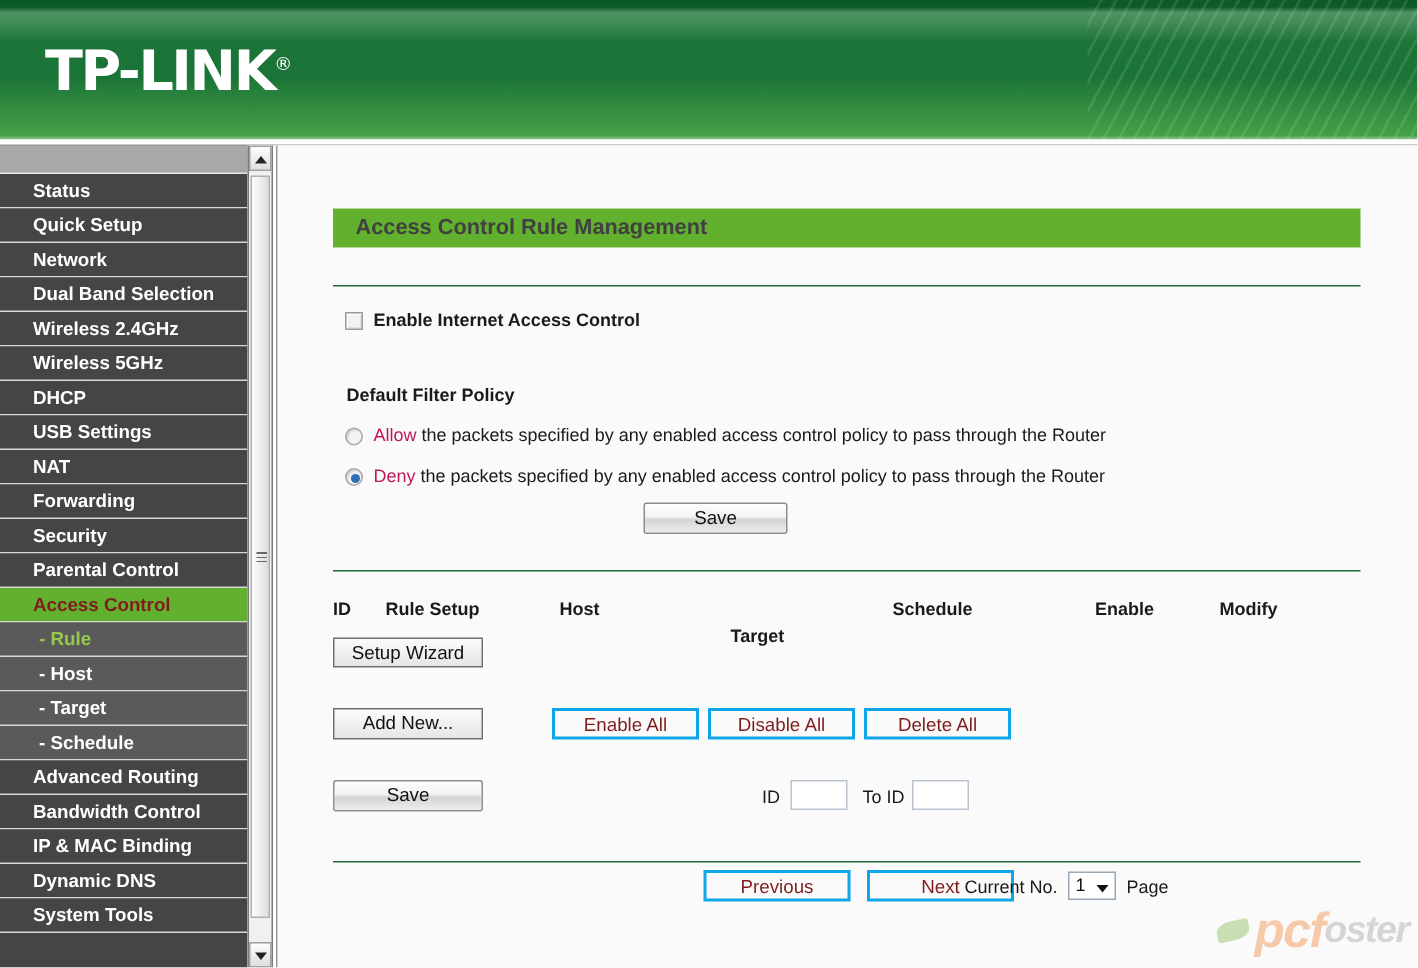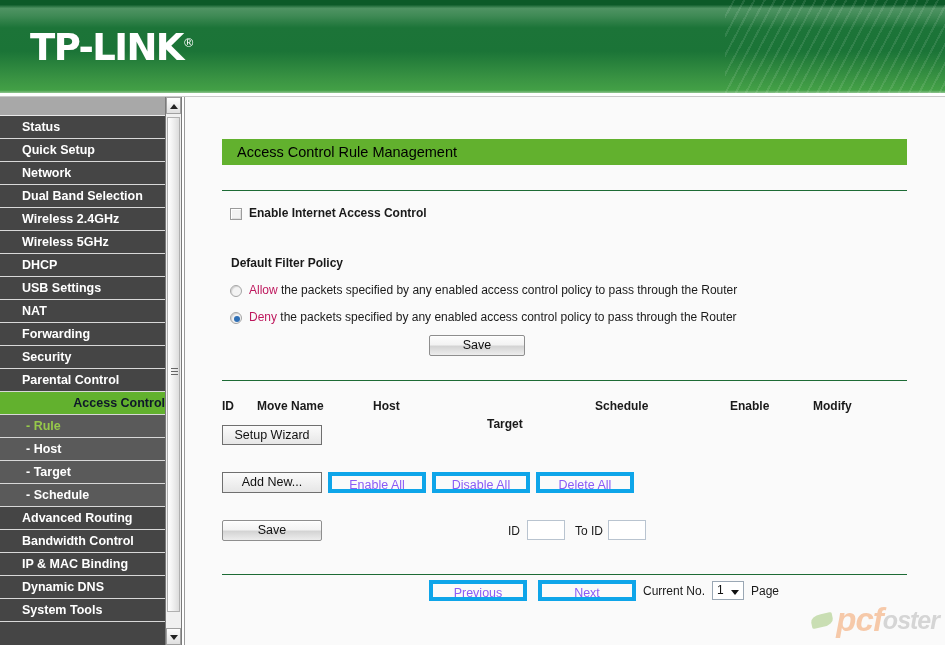--- a/index.html
+++ b/index.html
@@ -81,22 +81,21 @@
     background: #454545;
     white-space: nowrap;
     overflow: hidden;
   }
   .nav-item.sub {
     background: #5a5a5a;
     padding-left: 26px;
   }
   .nav-item.active {
     background: #62b12e;
-    color: #0f172a;
-    text-align: right;
+    color: #7f1d1d;
   }
   .nav-item.sub.current {
     color: #96c94a;
   }
 
   
   .scrollbar {
     position: absolute; left: 165px; top: 97px;
     width: 17px; height: 548px;
     background: #f0f0f0;
@@ -140,23 +139,23 @@
     border-left: 1px solid #9a9a9a;
     overflow: hidden;
   }
 
   .title-bar {
     position: absolute; left: 37px; top: 42px;
     width: 685px; height: 26px;
     background: #62b12e;
   }
   .title-bar span {
-    color: #000000;
+    color: #404040;
     font-size: 14.5px;
-    font-weight: normal;
+    font-weight: bold;
     line-height: 26px;
     padding-left: 15px;
     display: block;
   }
 
   .hr-green {
     position: absolute;
     height: 0;
     border-top: 1px solid #1d6b35;
   }
@@ -212,22 +211,23 @@
   }
   
   .btn-flat {
     background: linear-gradient(to bottom, #fbfbfb, #e6e6e6);
     border: 1px solid #6f6f6f;
     color: #111;
   }
   
   .btn-dis {
     background: #fafafa;
-    border: 4px solid #0ea5e9;
-    color: #8b5cf6;
+    border: 2px solid #0ea5e9;
+    color: #7f1d1d;
+    margin-left: 40px;
   }
 
   
   .txt {
     position: absolute;
     background: #fff;
     border: 1px solid #b9c4d0;
     height: 20px;
   }
 
@@ -338,21 +338,21 @@
 
     <div class="radio on" style="left:45px; top:215px;"></div>
     <div class="lbl" style="position:absolute; left:64px; top:213px;"><span class="red">Deny</span><span> the packets specified by any enabled access control policy to pass through the Router</span></div>
 
     <div class="btn btn-grad" style="left:244px; top:238px; width:96px; height:21px; line-height:19px;">Save</div>
 
     <div class="hr-green" style="left:37px; top:283px; width:685px;"></div>
 
     <div id="table-head">
         <div class="lbl bold" style="position: absolute; left: 37px; top: 302px;">ID</div>
-        <div class="lbl bold" style="position: absolute; left: 72px; top: 302px;">Move Name</div>
+        <div class="lbl bold" style="position: absolute; left: 72px; top: 302px;">Rule Setup</div>
         <div class="lbl bold" style="position: absolute; left: 188px; top: 302px;">Host</div>
         <div class="lbl bold" style="position: absolute; left: 302px; top: 302px; margin-top: 18px;">Target</div>
         <div class="lbl bold" style="position: absolute; left: 410px; top: 302px;">Schedule</div>
         <div class="lbl bold" style="position: absolute; left: 545px; top: 302px;">Enable</div>
         <div class="lbl bold" style="position: absolute; left: 628px; top: 302px;">Modify</div>
       </div>
 
     <div class="btn btn-flat" style="left:37px; top:328px; width:100px; height:20px; line-height:18px;">Setup Wizard</div>
 
     <div class="btn btn-flat" style="left:37px; top:375px; width:100px; height:21px; line-height:19px;">Add New...</div>

